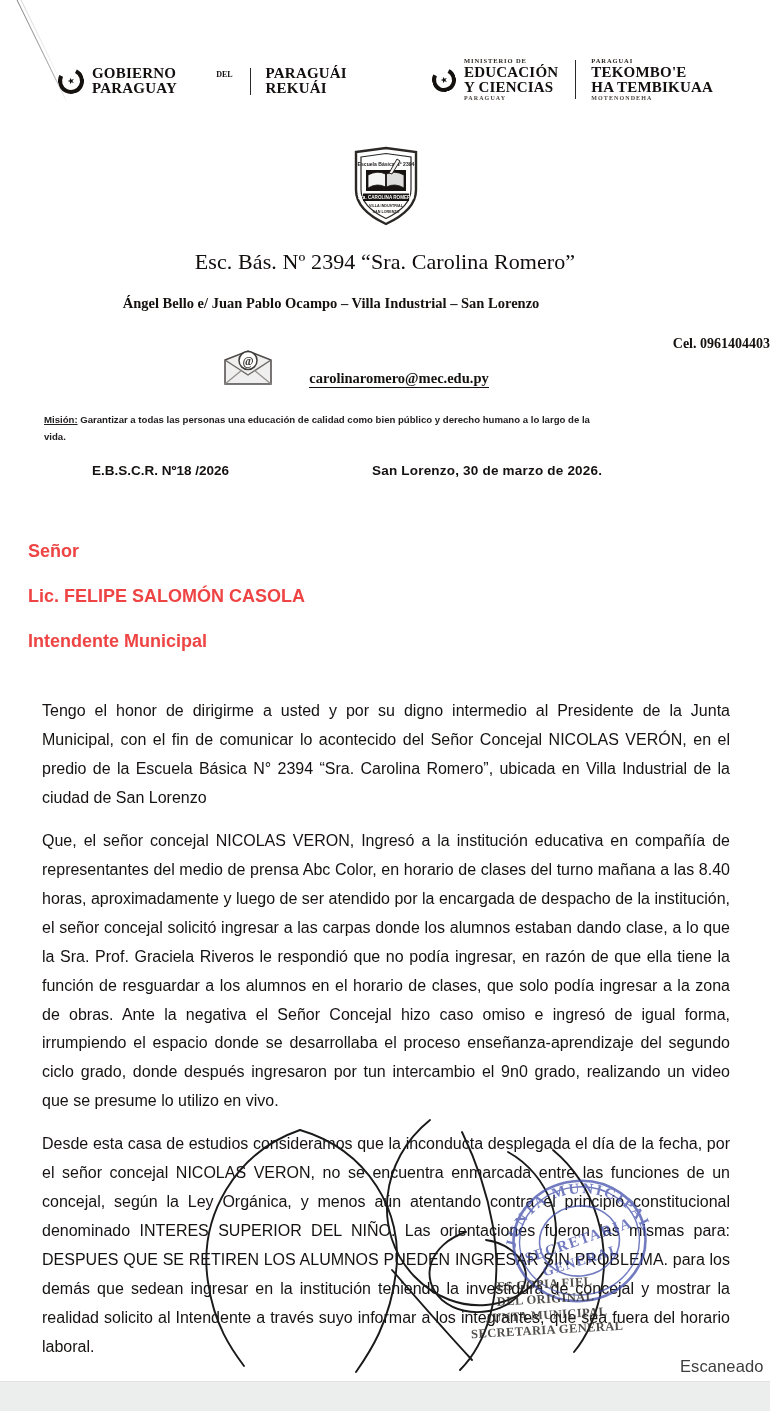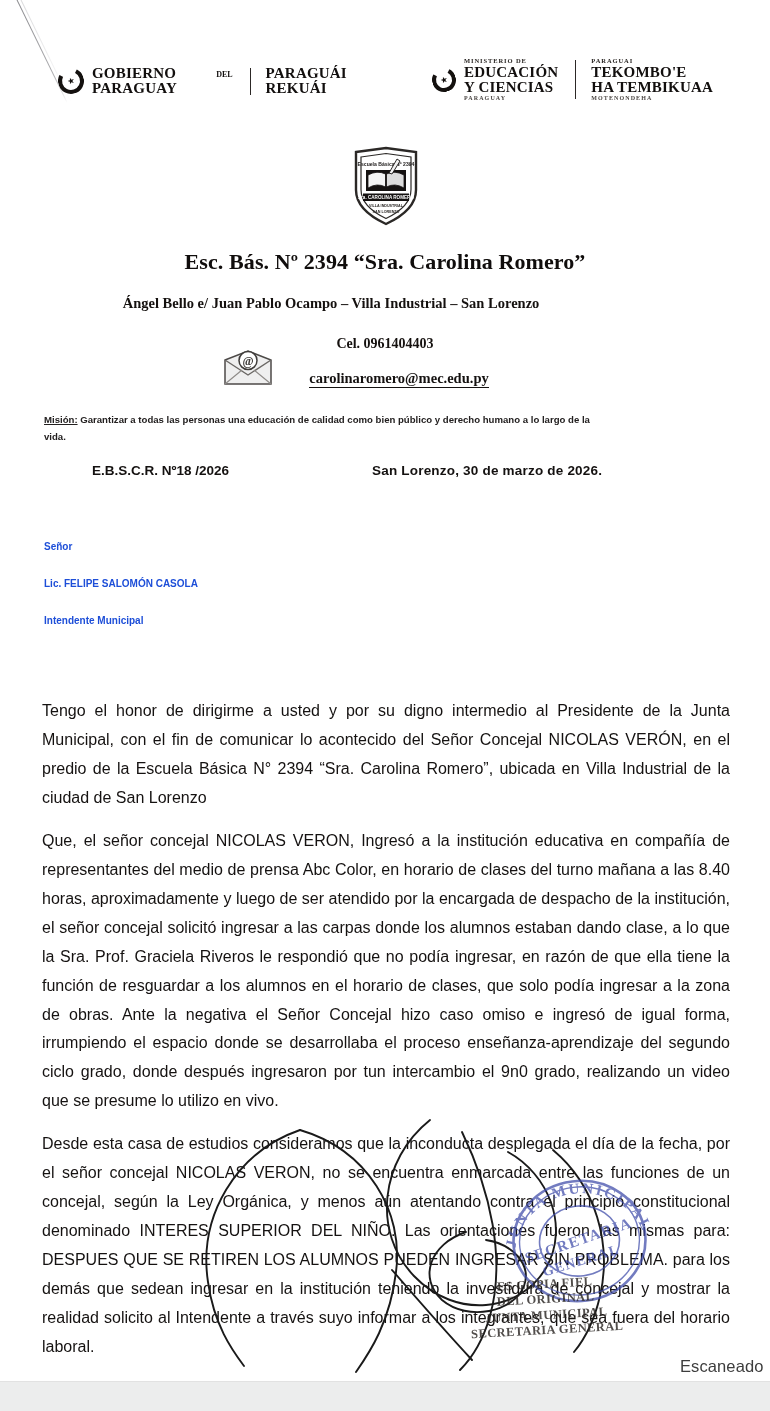--- a/index.html
+++ b/index.html
@@ -124,38 +124,38 @@
     width: 68px; height: 80px;
   }
   .crest svg { display: block; }
 
   
   .doc-title {
     position: absolute;
     left: 0; top: 249px; width: 770px;
     text-align: center;
     font-family: "Liberation Serif", serif;
-    font-weight: 700;
+    font-weight: 400;
     font-size: 22px;
     color: #100d0c;
     letter-spacing: .1px;
   }
   .doc-sub {
     position: absolute;
     left: 0; top: 295px; width: 662px;
     text-align: center;
     font-family: "Liberation Serif", serif;
     font-weight: 700;
     font-size: 14.5px;
     color: #15110f;
   }
   .contact-phone {
     position: absolute;
     left: 0; top: 336px; width: 770px;
-    text-align: center;
+    text-align: right;
     font-family: "Liberation Serif", serif;
     font-weight: 700;
     font-size: 14px;
     color: #15110f;
   }
   .contact-mail {
     position: absolute;
     left: 0; top: 370px; width: 770px;
     text-align: center;
     font-family: "Liberation Serif", serif;
@@ -198,24 +198,24 @@
     left: 372px; top: 463px;
     font-size: 13.5px;
     font-weight: 700;
     color: #141110;
     letter-spacing: .2px;
   }
 
   
   .addr {
     position: absolute;
-    left: 44px; top: 542px;
-    font-size: 10px;
-    font-weight: 700;
-    color: #1d4ed8;
+    left: 28px; top: 542px;
+    font-size: 18px;
+    font-weight: 700;
+    color: #ef4444;
     line-height: 1;
   }
   .addr div { margin-bottom: 27px; }
 
   
   .body-copy {
     position: absolute;
     left: 42px; top: 697px;
     width: 688px;
     font-size: 16px;

